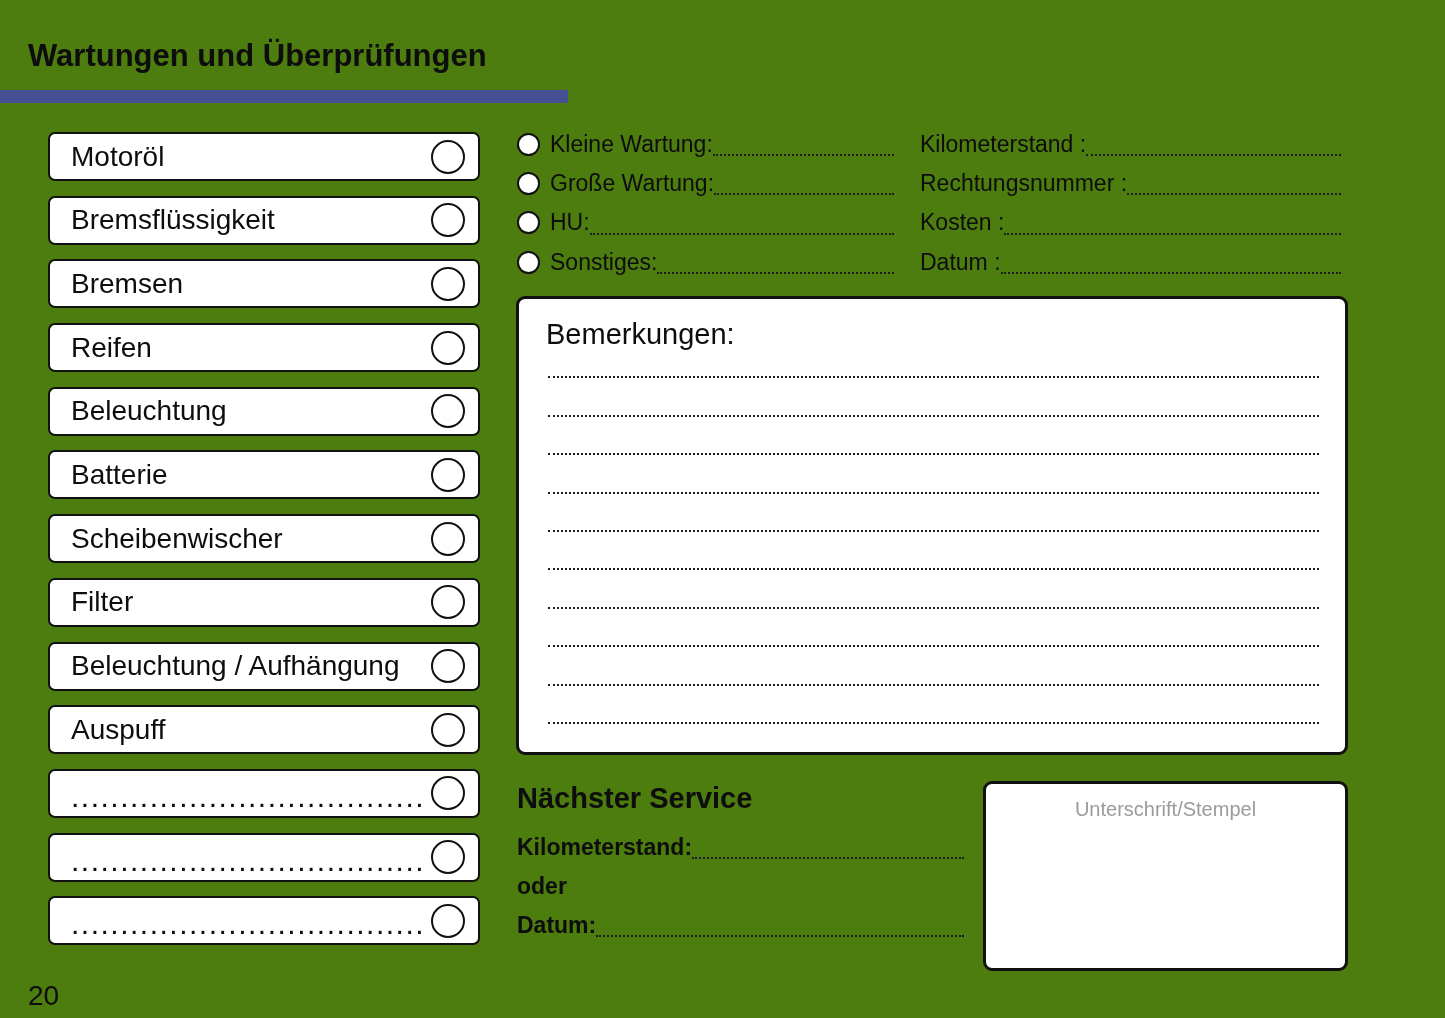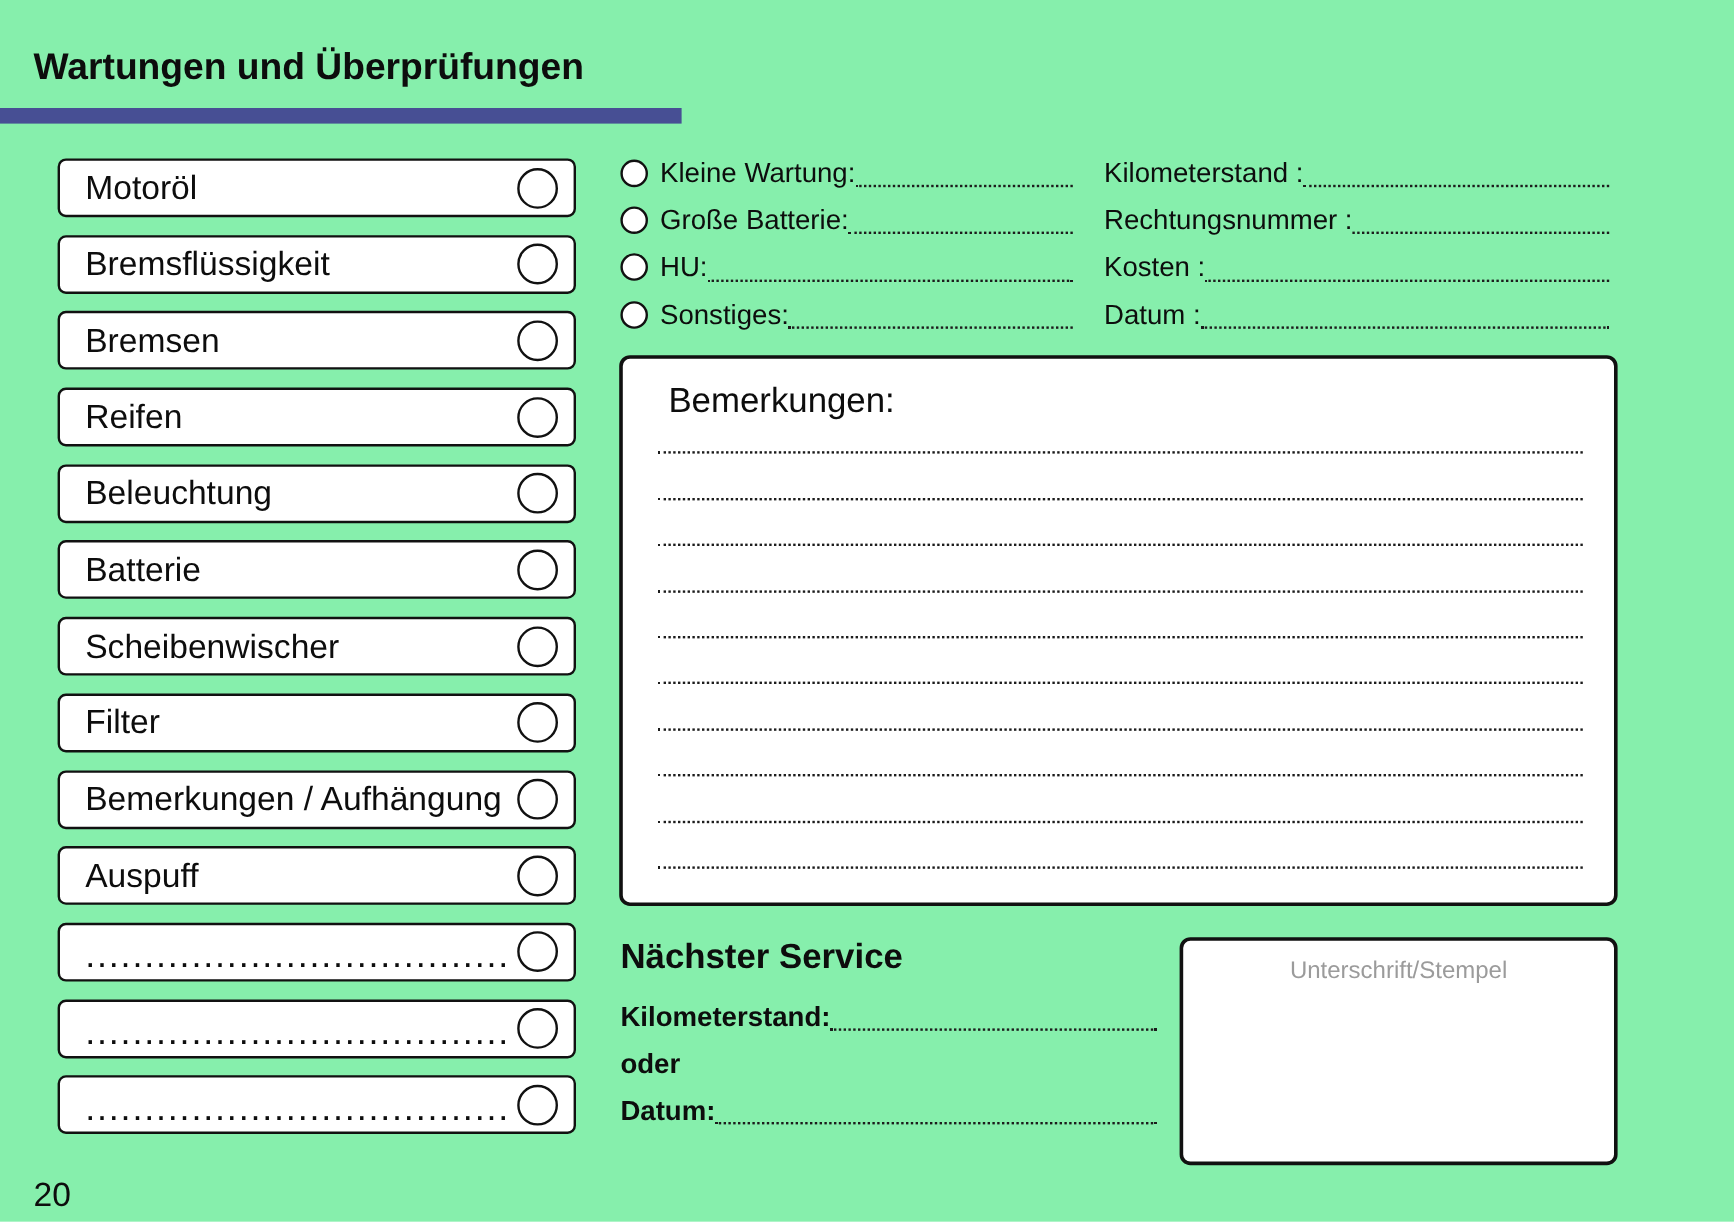--- a/index.html
+++ b/index.html
@@ -4,21 +4,21 @@
 <style>
   * { margin:0; padding:0; box-sizing:border-box; }
   html,body { background:#ffffff; }
   body {
     width:1445px; height:1018px;
     font-family:"Liberation Sans", sans-serif;
     color:#111;
     position:relative;
     overflow:hidden;
   }
-  .page { position:absolute; inset:0; background:#86efac; }
+  .page { position:absolute; inset:0; background:#4d7c0f; }
 
   
   .page-title {
     position:absolute; left:28px; top:38px;
     font-size:31px; font-weight:bold; color:#0d0d0d;
   }
   .accent-bar {
     position:absolute; left:0; top:90px;
     width:568px; height:13px; background:#474f94;
   }
@@ -71,21 +71,21 @@
     align-self:flex-end; margin-bottom:8px;
   }
 
   
   .remarks-box {
     position:absolute; left:516px; top:296px;
     width:832px; height:459px;
     border:3px solid #111; border-radius:9px; background:#fff;
   }
   .remarks-title {
-    position:absolute; left:38px; top:19px;
+    position:absolute; left:27px; top:19px;
     font-size:29px; color:#0d0d0d;
   }
   .remarks-lines { position:absolute; top:41px; left:29px; right:26px; }
   .dotline { height:38.4px; border-bottom:2.5px dotted #1c1c1c; }
 
   
   .next-service-title {
     position:absolute; left:517px; top:782px;
     font-size:29px; font-weight:bold; color:#0d0d0d;
   }
@@ -162,21 +162,21 @@
         <span class="chk-circle"></span>
       </div>
 
       <div class="chk-row">
         <span class="chk-label">Filter</span>
 
         <span class="chk-circle"></span>
       </div>
 
       <div class="chk-row">
-        <span class="chk-label">Bemerkungen / Aufhängung</span>
+        <span class="chk-label">Beleuchtung / Aufhängung</span>
 
         <span class="chk-circle"></span>
       </div>
 
       <div class="chk-row">
         <span class="chk-label">Auspuff</span>
 
         <span class="chk-circle"></span>
       </div>
 
@@ -202,21 +202,21 @@
   <div class="svc-type">
 
       <div class="field-row">
         <span class="radio-circle"></span>
         <span class="field-label">Kleine Wartung:</span>
         <span class="leader"></span>
       </div>
 
       <div class="field-row">
         <span class="radio-circle"></span>
-        <span class="field-label">Große Batterie:</span>
+        <span class="field-label">Große Wartung:</span>
         <span class="leader"></span>
       </div>
 
       <div class="field-row">
         <span class="radio-circle"></span>
         <span class="field-label">HU:</span>
         <span class="leader"></span>
       </div>
 
       <div class="field-row">

